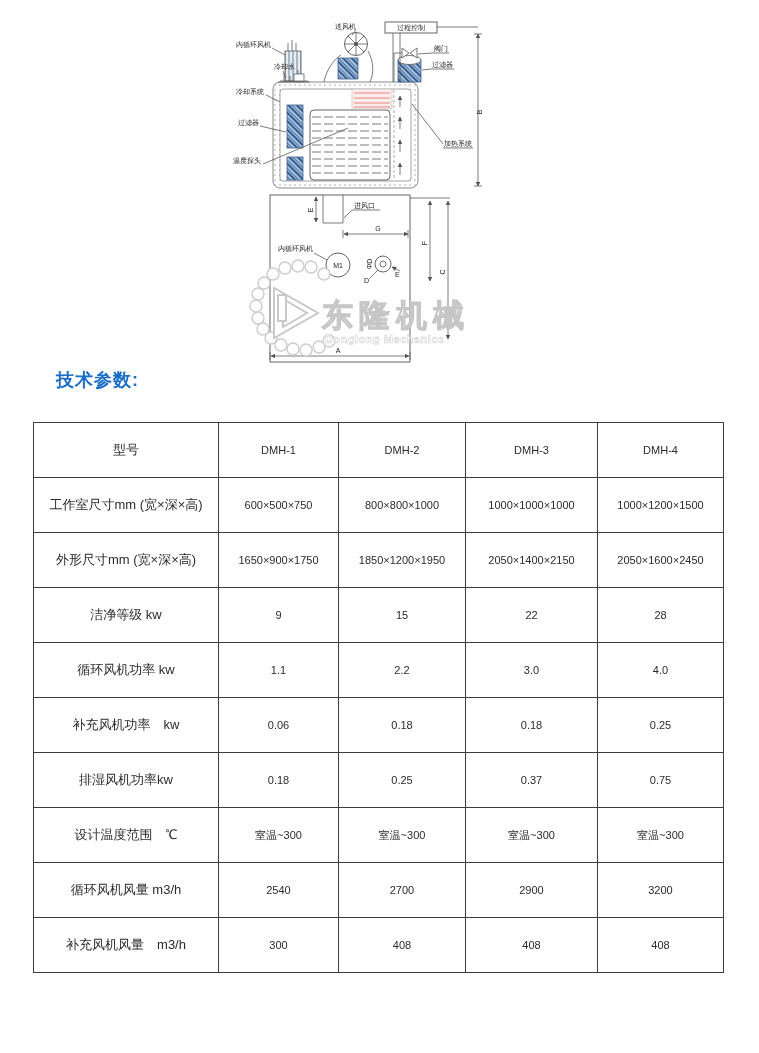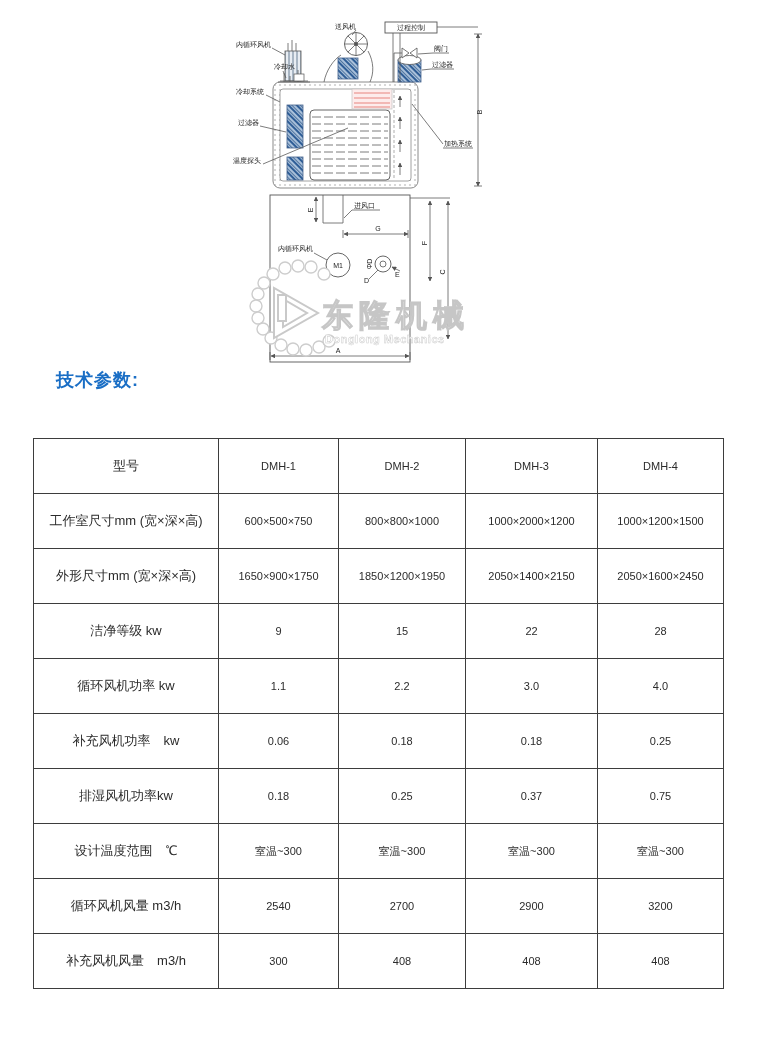--- a/index.html
+++ b/index.html
@@ -1,19 +1,19 @@
 <!DOCTYPE html>
 <html><head>
 <meta charset="utf-8">
 <style>
   html,body{margin:0;padding:0;background:#fff;}
   body{width:759px;height:1053px;position:relative;font-family:"Liberation Sans",sans-serif;overflow:hidden;}
   .diagram-wrap{position:absolute;left:228px;top:18px;width:264px;height:352px;}
   .heading{position:absolute;left:28px;top:368px;font-size:18px;font-weight:bold;color:#1a6ec5;letter-spacing:1px;margin-left:28px;}
-  .spec-table{position:absolute;left:33px;top:422px;border-collapse:collapse;table-layout:fixed;width:690px;margin-top:16px;}
+  .spec-table{position:absolute;left:33px;top:422px;border-collapse:collapse;table-layout:fixed;width:690px;}
   .spec-table th,.spec-table td{border:1px solid #3d3d3d;height:54px;text-align:center;vertical-align:middle;
     font-size:11px;font-weight:normal;color:#2b2b2b;padding:0 2px;}
   .spec-table td.rowlabel,.spec-table th.rowlabel{font-size:13px;}
   svg text{font-family:"Liberation Sans",sans-serif;}
   .dlbl{font-size:7px;fill:#222;}
   .dim{font-size:7px;fill:#222;}
   .thin{stroke:#5a5a5a;stroke-width:0.8;fill:none;}
   .wm-cn{font-size:31px;font-weight:bold;fill:#fdfdfd;stroke:#c6c6c6;stroke-width:1.1;letter-spacing:6px;}
   .wm-en{font-size:11px;font-weight:bold;fill:#fff;stroke:#c9c9c9;stroke-width:0.45;letter-spacing:0.5px;}
 </style>
@@ -219,21 +219,21 @@
       <th>DMH-2</th>
       <th>DMH-3</th>
       <th>DMH-4</th>
     </tr>
   </thead>
   <tbody>
     <tr>
       <td class="rowlabel">工作室尺寸mm (宽×深×高)</td>
       <td>600×500×750</td>
       <td>800×800×1000</td>
-      <td>1000×2000×1200</td>
+      <td>1000×1000×1000</td>
       <td>1000×1200×1500</td>
     </tr>
     <tr>
       <td class="rowlabel">外形尺寸mm (宽×深×高)</td>
       <td>1650×900×1750</td>
       <td>1850×1200×1950</td>
       <td>2050×1400×2150</td>
       <td>2050×1600×2450</td>
     </tr>
     <tr>

